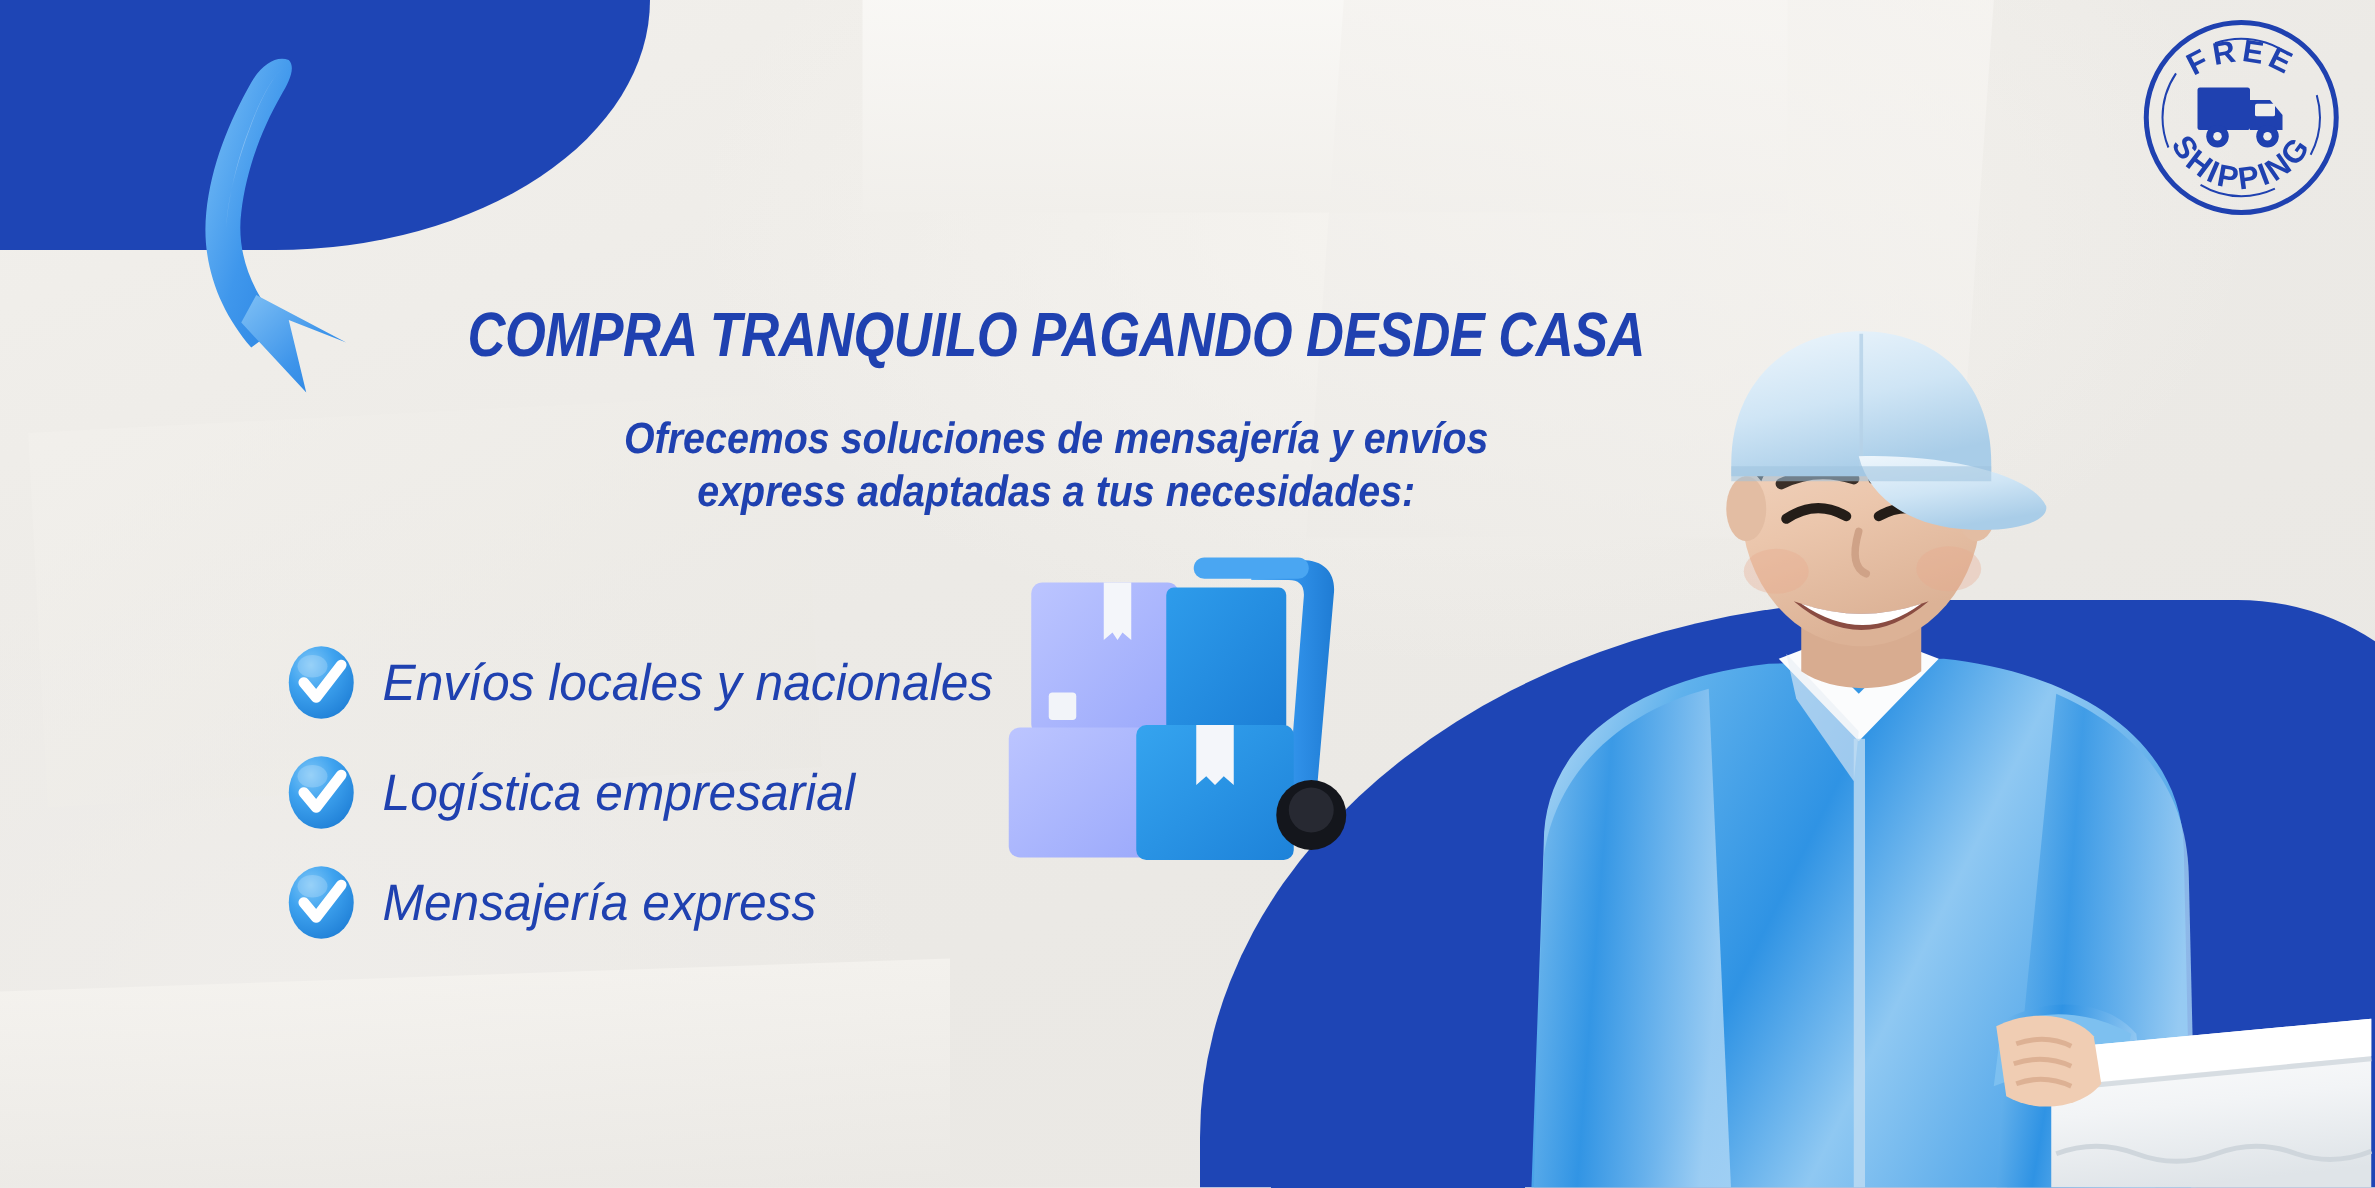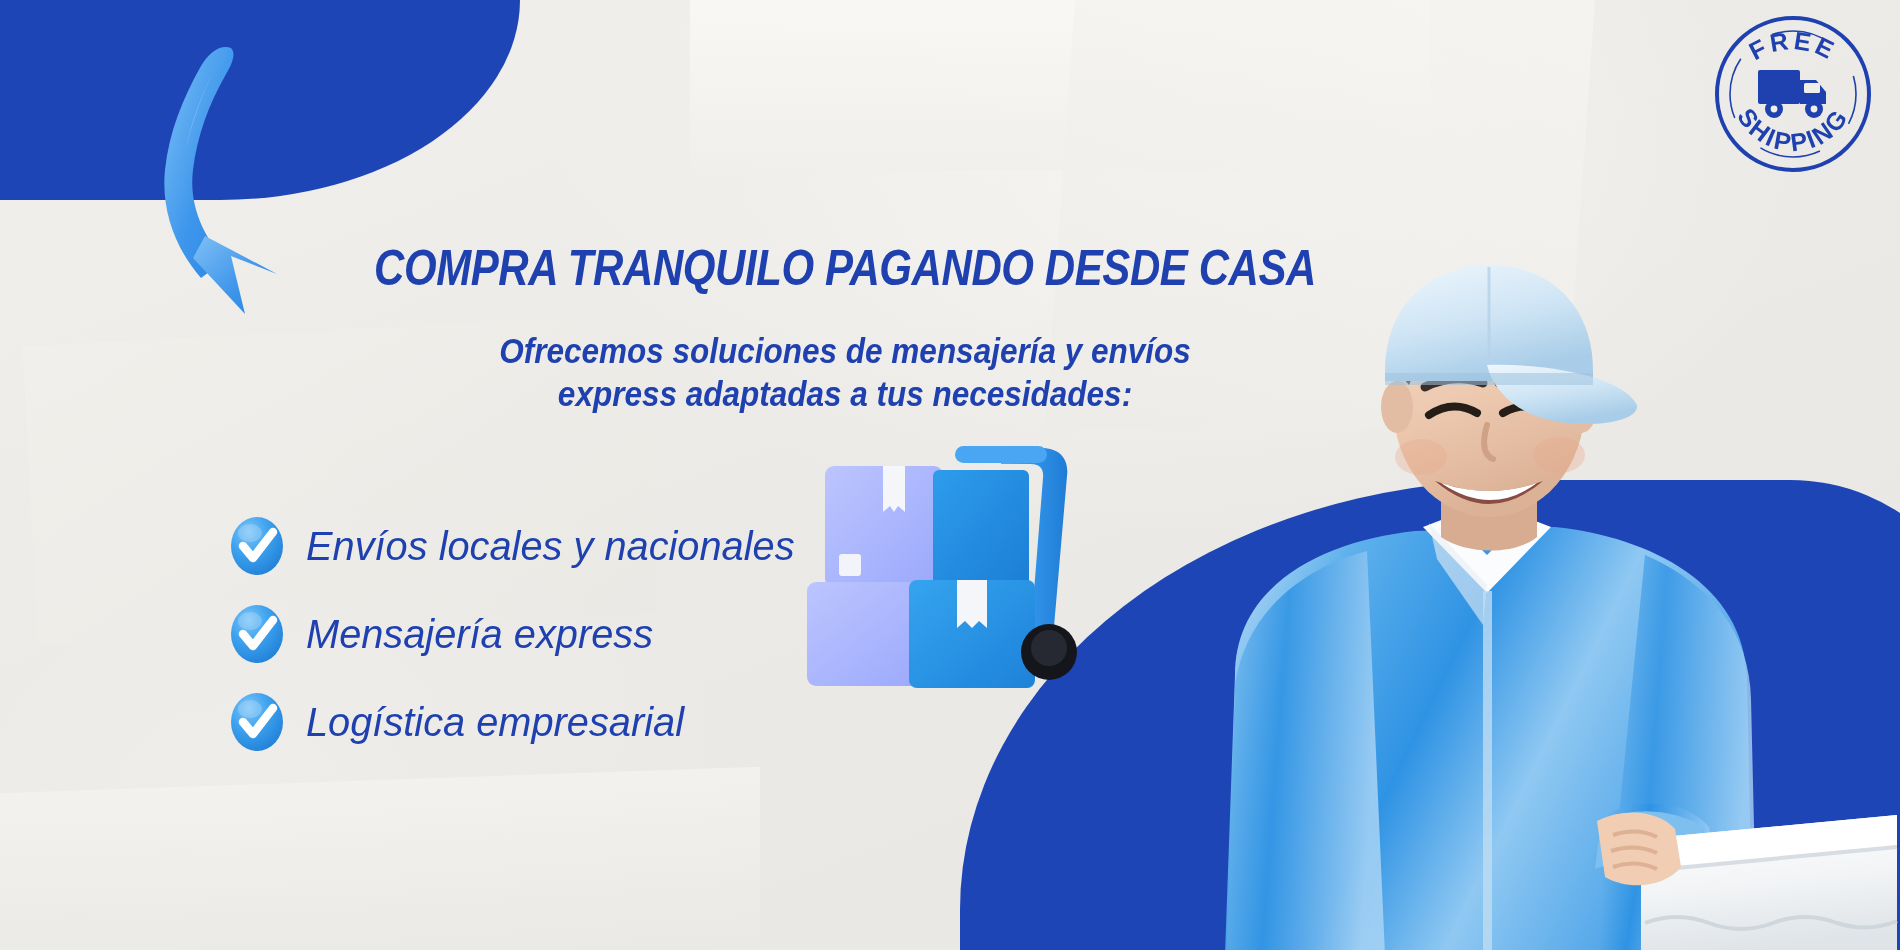--- a/index.html
+++ b/index.html
@@ -190,51 +190,51 @@
           <path d="M15,31 L25,43 L45,17" fill="none" stroke="#ffffff" stroke-width="8.5" stroke-linecap="round" stroke-linejoin="round"></path>
         </svg>
       </span>
       <span class="bullet-label">Envíos locales y nacionales</span>
     </div>
 
     <div class="bullet">
       <span class="check">
         <svg viewBox="0 0 58 62" width="58" height="62">
           <defs>
+            <radialGradient id="cg3" cx="34%" cy="26%" r="82%">
+              <stop offset="0%" stop-color="#7ec6f7"></stop>
+              <stop offset="45%" stop-color="#3fa3ef"></stop>
+              <stop offset="100%" stop-color="#1f7fd6"></stop>
+            </radialGradient>
+          </defs>
+          <ellipse cx="29" cy="31" rx="26" ry="29" fill="url(#cg3)"></ellipse>
+          <ellipse cx="22" cy="18" rx="12" ry="9" fill="#ffffff" opacity=".20"></ellipse>
+          <path d="M15,31 L25,43 L45,17" fill="none" stroke="#ffffff" stroke-width="8.5" stroke-linecap="round" stroke-linejoin="round"></path>
+        </svg>
+      </span>
+      <span class="bullet-label">Logística empresarial</span>
+    </div>
+
+    <div class="bullet">
+      <span class="check">
+        <svg viewBox="0 0 58 62" width="58" height="62">
+          <defs>
             <radialGradient id="cg2" cx="34%" cy="26%" r="82%">
               <stop offset="0%" stop-color="#7ec6f7"></stop>
               <stop offset="45%" stop-color="#3fa3ef"></stop>
               <stop offset="100%" stop-color="#1f7fd6"></stop>
             </radialGradient>
           </defs>
           <ellipse cx="29" cy="31" rx="26" ry="29" fill="url(#cg2)"></ellipse>
           <ellipse cx="22" cy="18" rx="12" ry="9" fill="#ffffff" opacity=".20"></ellipse>
           <path d="M15,31 L25,43 L45,17" fill="none" stroke="#ffffff" stroke-width="8.5" stroke-linecap="round" stroke-linejoin="round"></path>
         </svg>
       </span>
       <span class="bullet-label">Mensajería express</span>
     </div>
-
-    <div class="bullet">
-      <span class="check">
-        <svg viewBox="0 0 58 62" width="58" height="62">
-          <defs>
-            <radialGradient id="cg3" cx="34%" cy="26%" r="82%">
-              <stop offset="0%" stop-color="#7ec6f7"></stop>
-              <stop offset="45%" stop-color="#3fa3ef"></stop>
-              <stop offset="100%" stop-color="#1f7fd6"></stop>
-            </radialGradient>
-          </defs>
-          <ellipse cx="29" cy="31" rx="26" ry="29" fill="url(#cg3)"></ellipse>
-          <ellipse cx="22" cy="18" rx="12" ry="9" fill="#ffffff" opacity=".20"></ellipse>
-          <path d="M15,31 L25,43 L45,17" fill="none" stroke="#ffffff" stroke-width="8.5" stroke-linecap="round" stroke-linejoin="round"></path>
-        </svg>
-      </span>
-      <span class="bullet-label">Logística empresarial</span>
-    </div>
   </div>
 
   <div class="dolly">
     <svg viewBox="0 0 320 270" width="320" height="270">
       <defs>
         <linearGradient id="bxL" x1="0" y1="0" x2="1" y2="1">
           <stop offset="0%" stop-color="#bcc5ff"></stop>
           <stop offset="100%" stop-color="#9aa8fb"></stop>
         </linearGradient>
         <linearGradient id="bxB" x1="0" y1="0" x2="1" y2="1">

